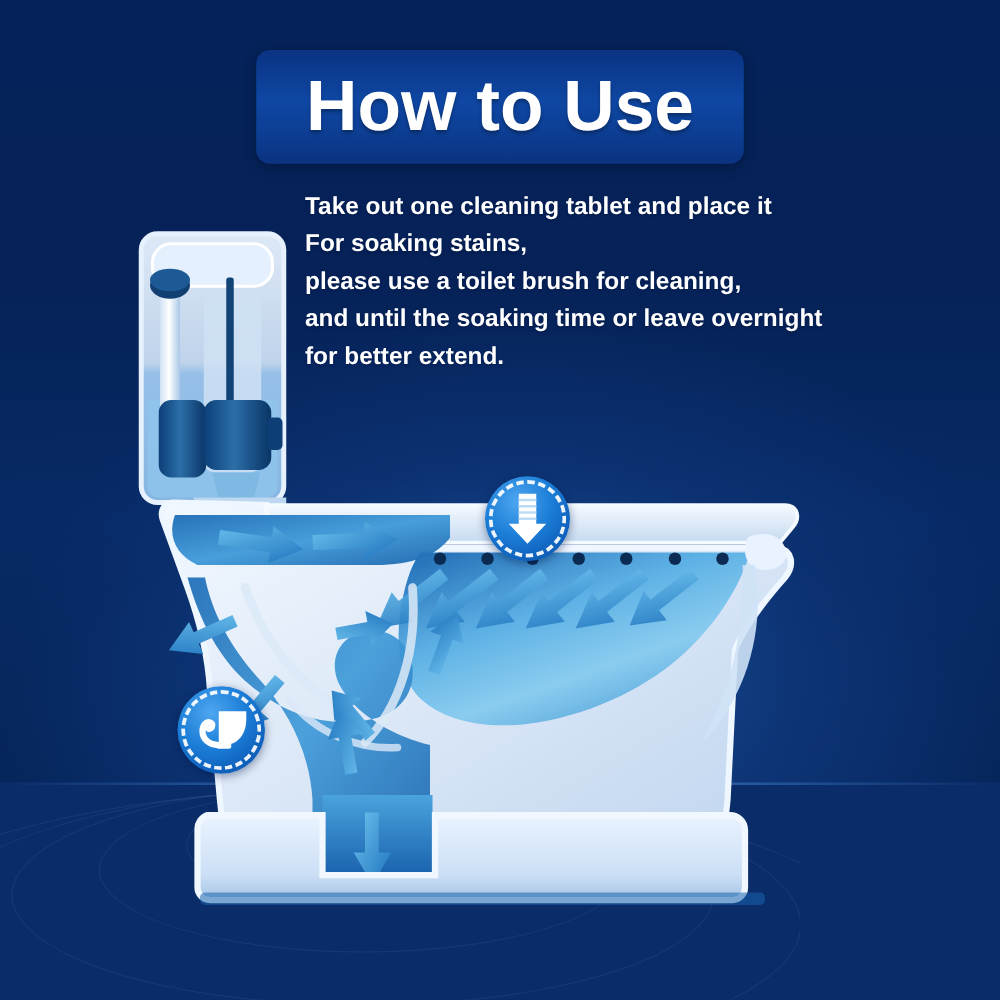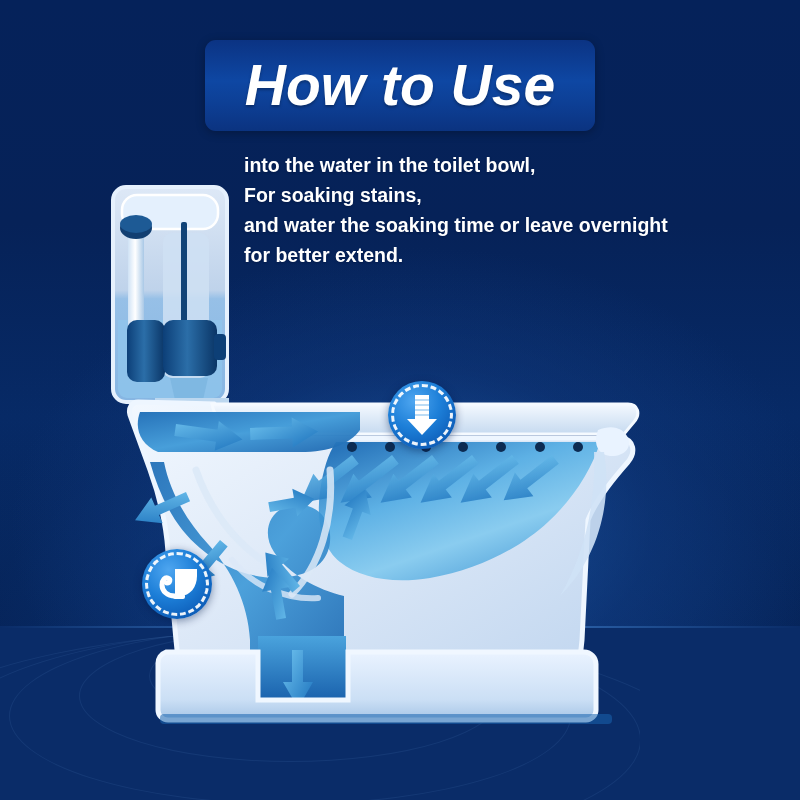--- a/index.html
+++ b/index.html
@@ -29,21 +29,21 @@
   .floor-line{position:absolute;left:0;right:0;top:626px;height:2px;
     background:linear-gradient(90deg,rgba(30,95,180,0.0) 0%,rgba(70,140,220,0.55) 30%,rgba(70,140,220,0.55) 70%,rgba(30,95,180,0.0) 100%);}
 
   
   .title-banner{position:absolute;left:205px;top:40px;width:390px;height:91px;
     border-radius:11px;
     background:linear-gradient(180deg,#0b3383 0%, #0e47a3 45%, #0d3f95 70%, #0b3380 100%);
     box-shadow:0 2px 10px rgba(0,0,0,0.28);
     display:flex;align-items:center;justify-content:center;}
   .title-text{color:#ffffff;font-size:57px;font-weight:bold;letter-spacing:0px;
-    line-height:1;text-shadow:0 2px 3px rgba(0,0,0,0.30);white-space:nowrap;font-style:italic;}
+    line-height:1;text-shadow:0 2px 3px rgba(0,0,0,0.30);white-space:nowrap;}
 
   
   .instructions{position:absolute;left:244px;top:150px;width:480px;}
   .line{color:#ffffff;font-size:19.5px;font-weight:bold;line-height:30px;
     white-space:nowrap;text-shadow:0 1px 2px rgba(0,20,60,0.55);}
 
   
   .toilet{position:absolute;left:0;top:0;width:800px;height:800px;}
 
   
@@ -290,23 +290,24 @@
       <path d="M166 652 h92 v48 h90 v-48 h236 a12 12 0 0 1 12 12 v46 a10 10 0 0 1 -10 10 H168 a10 10 0 0 1 -10 -10 v-46 a12 12 0 0 1 8 -12 Z" fill="url(#baseG)" stroke="#f0f7ff" stroke-width="5"></path>
       <rect x="160" y="714" width="452" height="10" rx="4" fill="#1a64ae" opacity=".55"></rect>
     </g>
   </svg>
 
   <div class="title-banner">
     <span class="title-text">How to Use</span>
   </div>
 
   <div class="instructions">
-    <div class="line">into the water in the toilet bowl,</div>
+    <div class="line">Take out one cleaning tablet and place it</div>
     <div class="line">For soaking stains,</div>
-    <div class="line">and water the soaking time or leave overnight</div>
+    <div class="line">please use a toilet brush for cleaning,</div>
+    <div class="line">and until the soaking time or leave overnight</div>
     <div class="line">for better extend.</div>
   </div>
 
   <div class="badge" id="badge-down">
     <div class="ticks"></div>
     <svg width="40" height="44" viewBox="0 0 40 44">
       <path d="M13 2 h14 v24 h8 L20 42 L5 26 h8 Z" fill="#ffffff"></path>
       <g stroke="#bcdcf5" stroke-width="2">
         <line x1="13" y1="7" x2="27" y2="7"></line>
         <line x1="13" y1="12" x2="27" y2="12"></line>

